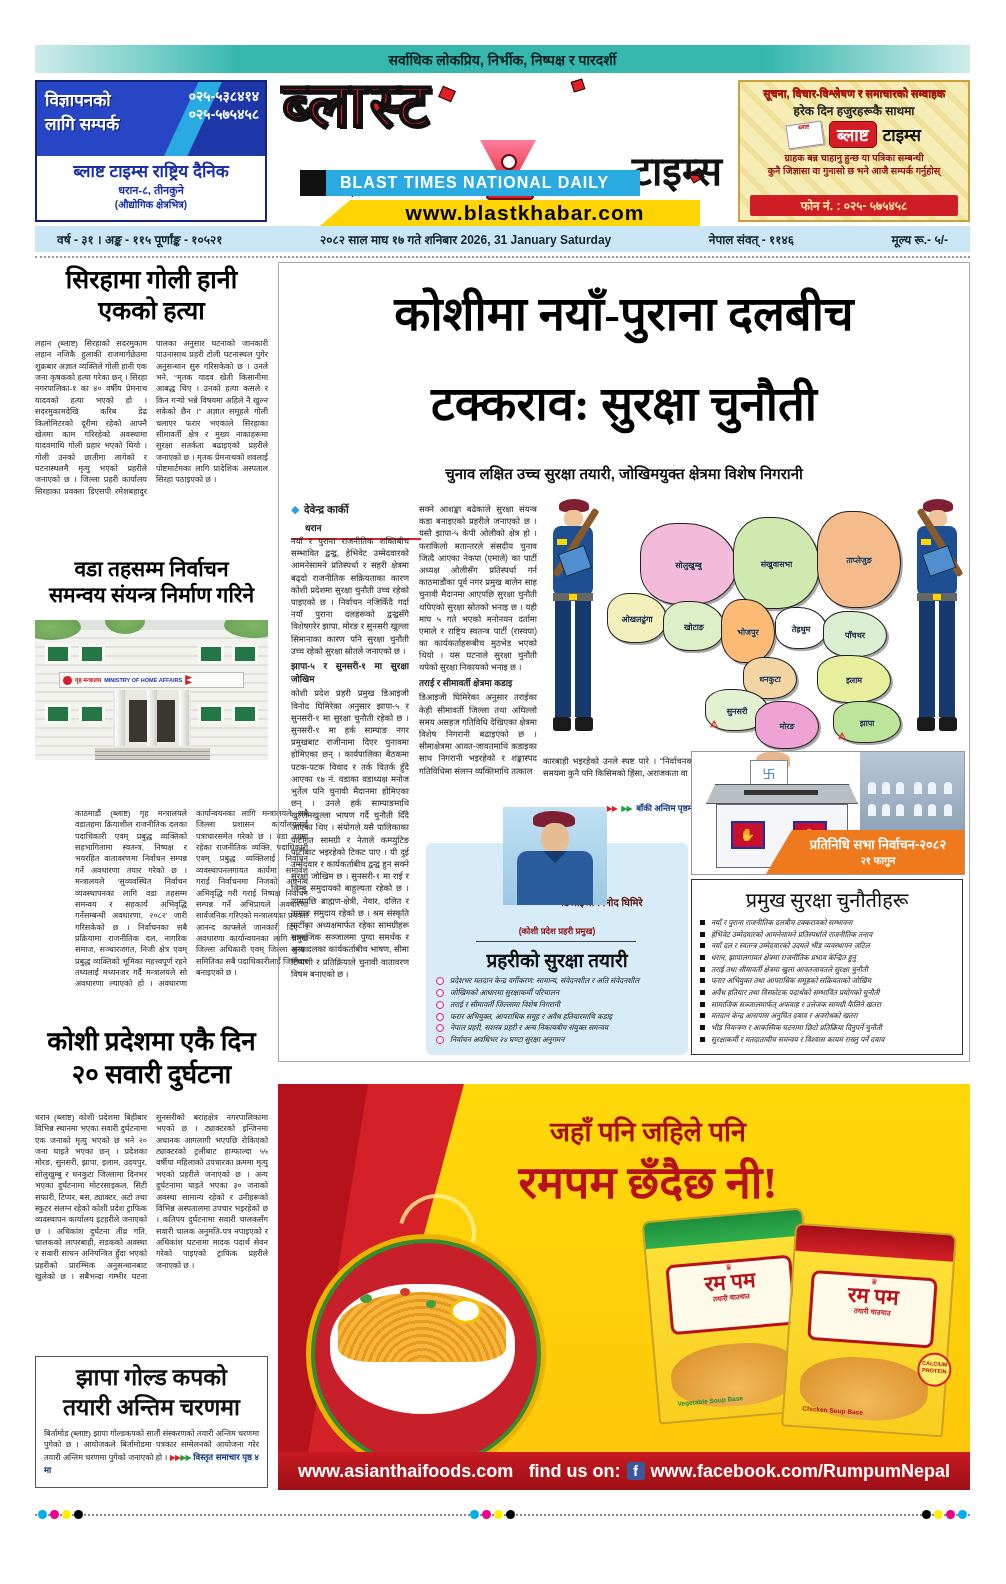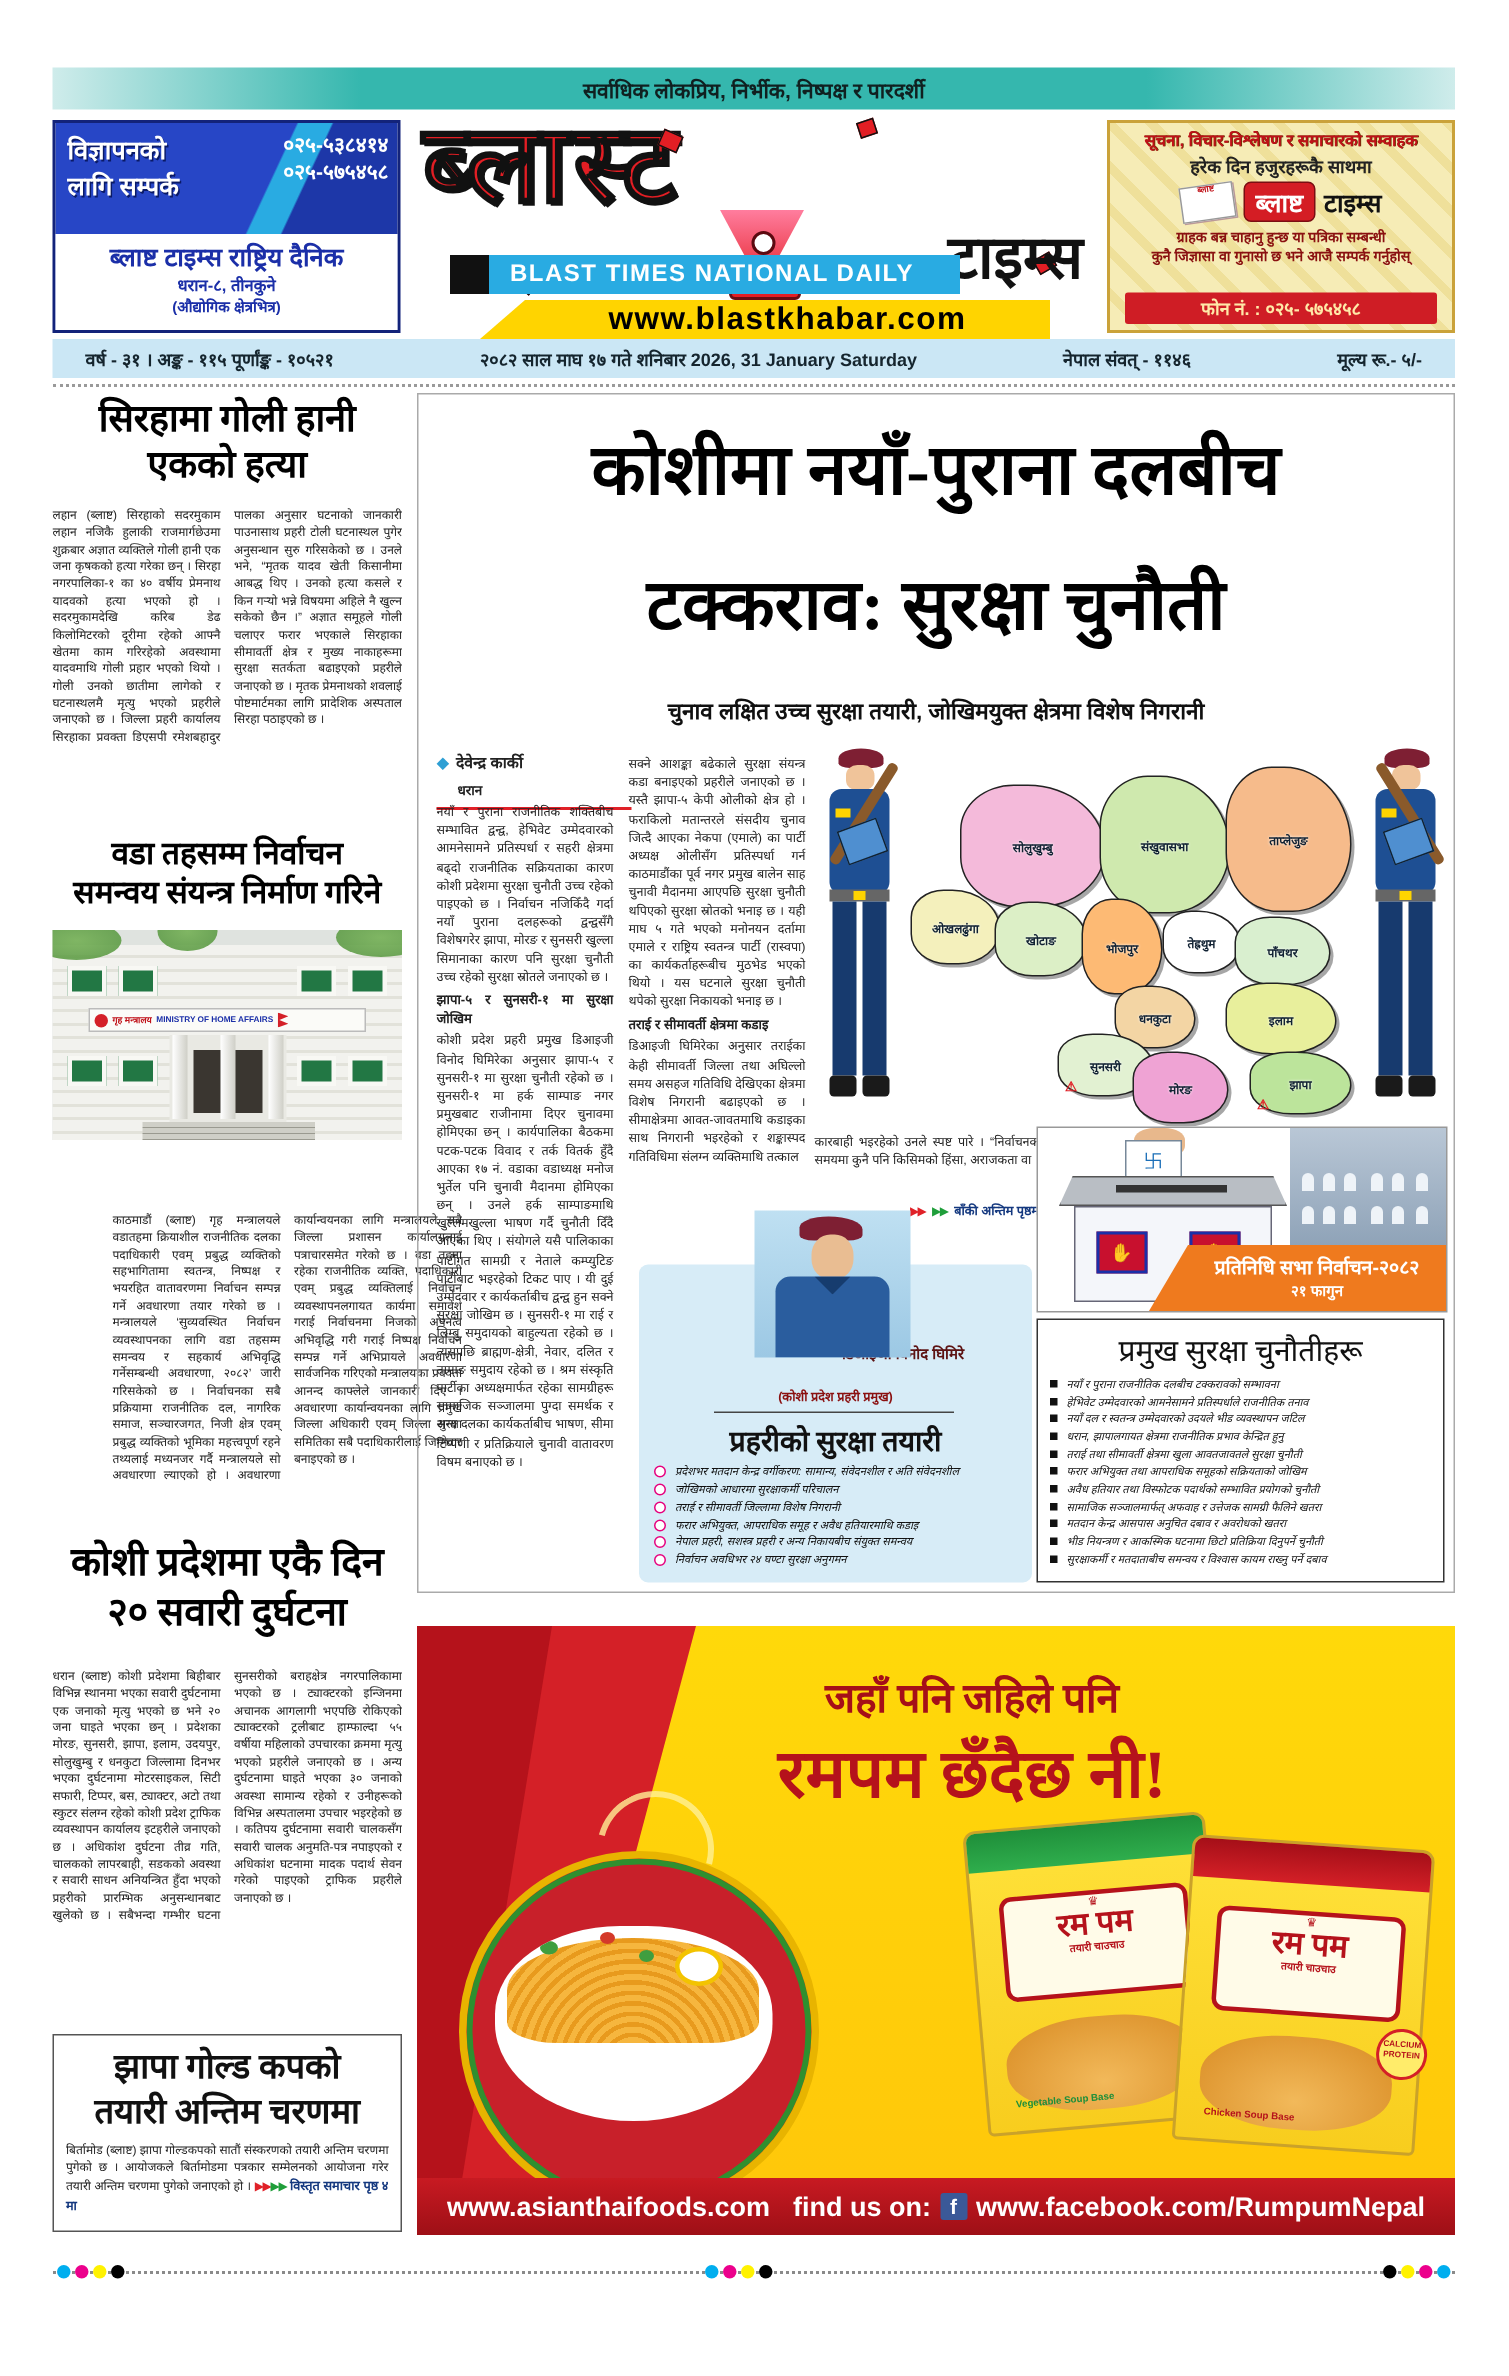--- a/index.html
+++ b/index.html
@@ -18,21 +18,21 @@
   .adL .t1{left:8px;top:6px;font-weight:bold;font-size:17px;color:#fff;text-shadow:1px 1px 0 #0a1a66;}
   .adL .t2{left:8px;top:30px;font-weight:bold;font-size:17px;color:#fff;text-shadow:1px 1px 0 #0a1a66;}
   .adL .ph{right:6px;top:6px;text-align:right;font-weight:bold;font-size:14px;color:#fff;line-height:1.25;}
   .adL .white{left:0;bottom:0;width:100%;height:64px;background:#fff;text-align:center;margin-top:12px;}
   .adL .nm{font-weight:bold;font-size:17px;color:#1b2fa8;margin-top:3px;}
   .adL .ad1{font-weight:bold;font-size:11px;color:#1b2fa8;}
   .adL .ad2{font-weight:bold;font-size:10px;color:#1b2fa8;}
 
   
   .mast{left:272px;top:74px;width:460px;height:150px;}
-  .mastlogo{left:10px;top:0px;font-weight:bold;font-size:72px;line-height:1;color:#e31e24;
+  .mastlogo{left:10px;top:0px;font-weight:bold;font-size:62px;line-height:1;color:#e31e24;
       -webkit-text-stroke:2px #111;text-shadow:2px 2px 0 #111;letter-spacing:4px;font-family:"Liberation Serif",serif;}
   .shard{position:absolute;background:#e31e24;border:1px solid #111;}
   .nib{left:208px;top:66px;width:56px;height:52px;background:linear-gradient(180deg,#ff7d9e,#e31e24);
       clip-path:polygon(0 0,100% 0,50% 100%);}
   .nibhole{left:229px;top:80px;width:12px;height:12px;background:#fff;border-radius:50%;border:2px solid #5c0a10;}
   .nibbase{left:214px;top:112px;width:44px;height:10px;background:#e31e24;border:2px solid #6b0d12;border-radius:4px;}
   .times{right:10px;top:68px;font-weight:bold;font-size:40px;color:#111;}
   .bluestrip{left:28px;top:96px;width:340px;height:26px;background:#29abe2;display:flex;align-items:center;}
   .bluestrip .sq{width:26px;height:26px;background:#111;margin-right:14px;}
   .bluestrip span{color:#fff;font-weight:bold;font-size:16px;letter-spacing:1px;}

